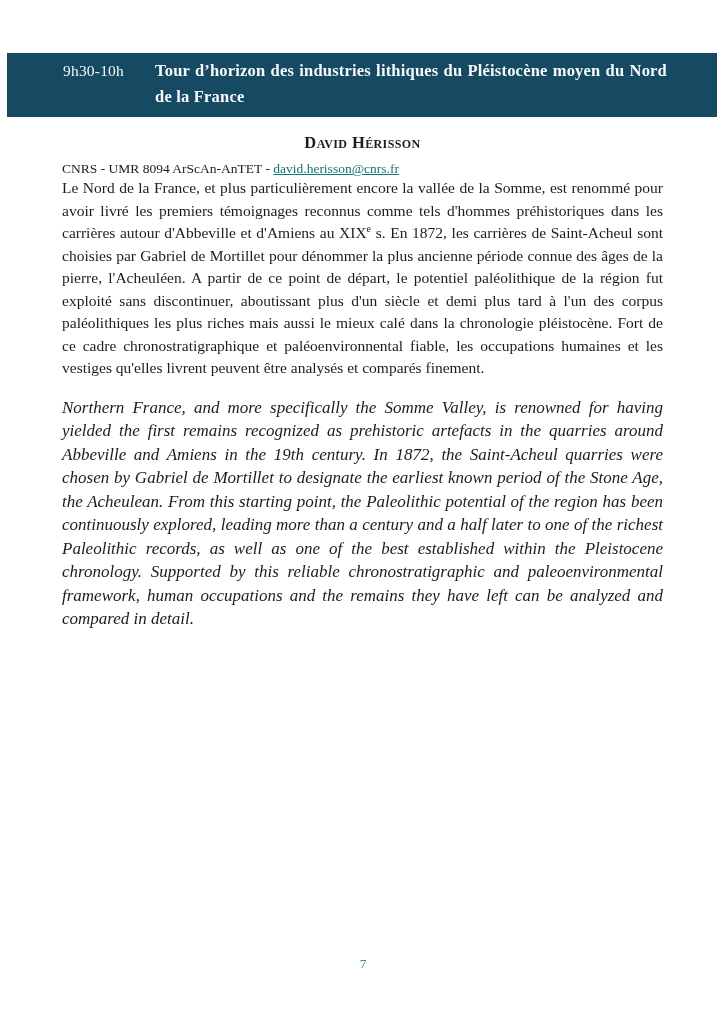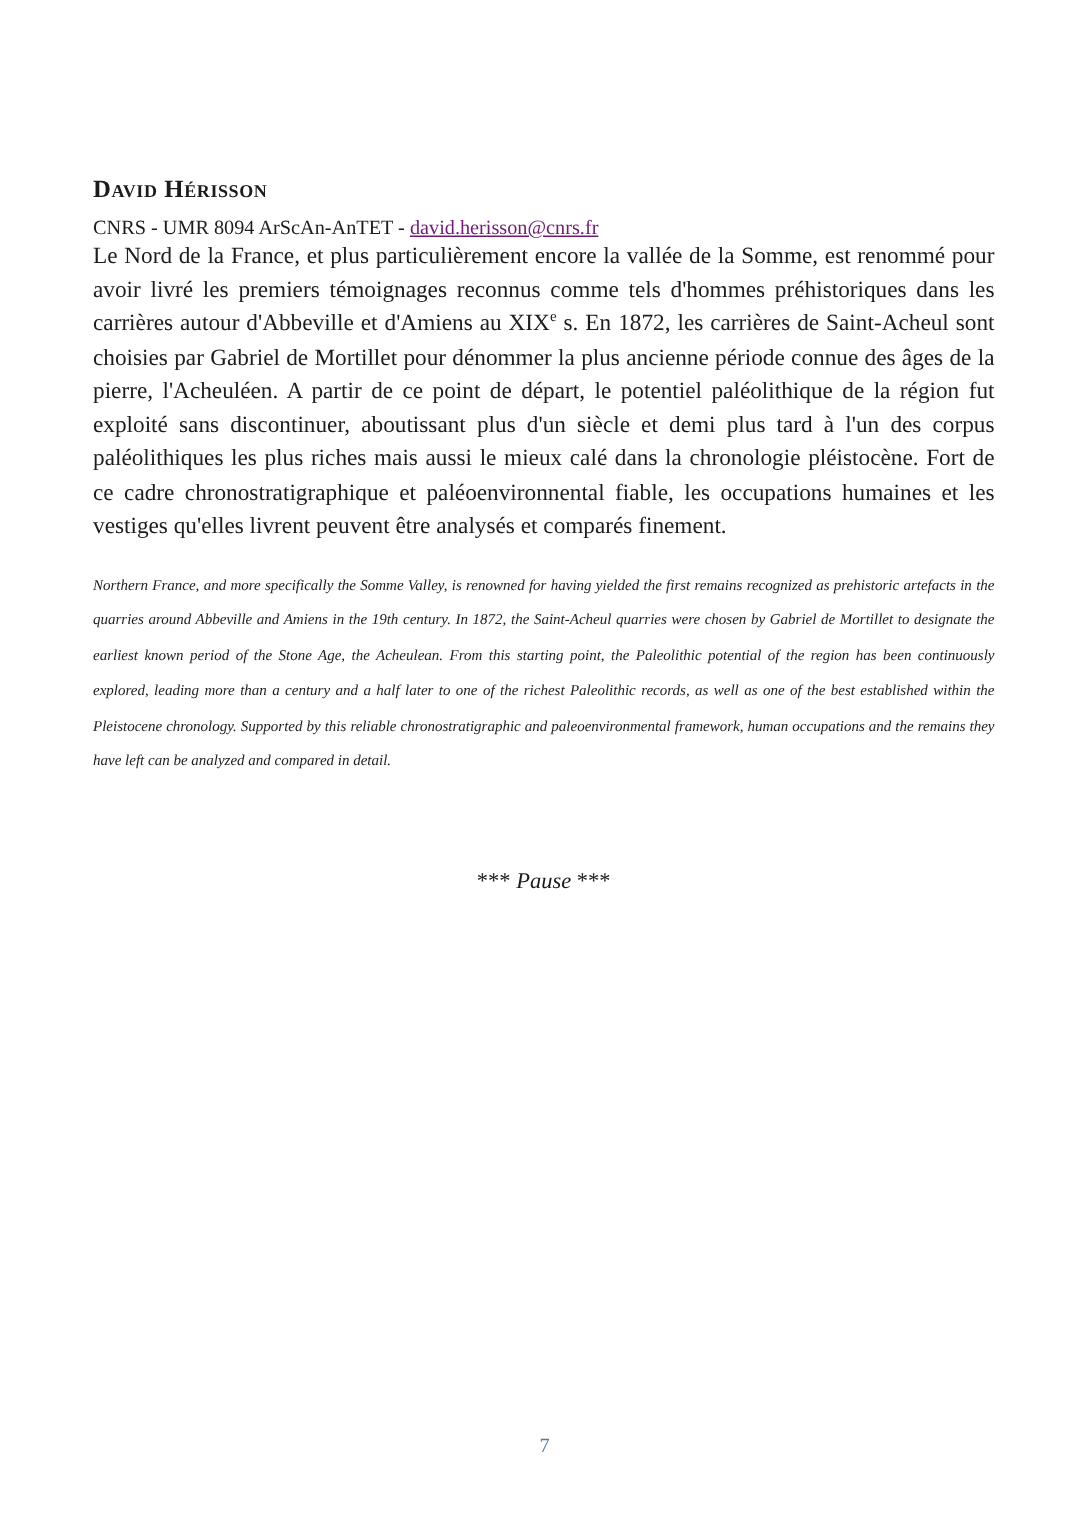--- a/index.html
+++ b/index.html
@@ -45,48 +45,50 @@
     letter-spacing: 0.2px;
   }
   
   .content {
     position: absolute;
     left: 62px;
     top: 116px;
     width: 601px;
   }
   .speaker-name {
+    margin-top: 17px;
     font-variant: small-caps;
     font-weight: bold;
     font-size: 16.5px;
     letter-spacing: 0.4px;
+    text-align: center;
   }
   .affiliation {
     margin-top: 8px;
     font-size: 13.5px;
   }
   .affiliation a {
-    color: #701a75;
+    color: #0f766e;
     text-decoration: underline;
     cursor: pointer;
   }
   .abstract-fr {
     margin-top: 0;
     font-size: 15.5px;
     line-height: 22.5px;
     text-align: justify;
   }
   .abstract-fr sup {
     font-size: 10px;
     line-height: 0;
     vertical-align: super;
   }
   .abstract-en {
     margin-top: 16px;
-    font-size: 10px;
+    font-size: 17px;
     line-height: 23.5px;
     font-style: italic;
     text-align: justify;
   }
   .pause-line {
     margin-top: 60px;
     text-align: center;
     font-size: 15px;
   }
   .pause-line .pause-word {
@@ -100,30 +102,33 @@
     text-align: center;
     font-size: 13.5px;
     color: #4e81a0;
   }
 </style>
 </head>
 <body>
 
 <div class="page">
 
+  <div class="band">
+    <div class="band-time">9h30-10h</div>
+    <div class="band-title">Tour d’horizon des industries lithiques du Pléistocène moyen du Nord de la France</div>
+  </div>
 
   <div class="content">
 
     <div class="speaker-name">David Hérisson</div>
 
     <div class="affiliation"><span>CNRS - UMR 8094 ArScAn-AnTET - </span><a>david.herisson@cnrs.fr</a></div>
 
     <p class="abstract-fr"><span>Le Nord de la France, et plus particulièrement encore la vallée de la Somme, est renommé pour avoir livré les premiers témoignages reconnus comme tels d'hommes préhistoriques dans les carrières autour d'Abbeville et d'Amiens au XIX</span><sup>e</sup><span> s. En 1872, les carrières de Saint-Acheul sont choisies par Gabriel de Mortillet pour dénommer la plus ancienne période connue des âges de la pierre, l'Acheuléen. A partir de ce point de départ, le potentiel paléolithique de la région fut exploité sans discontinuer, aboutissant plus d'un siècle et demi plus tard à l'un des corpus paléolithiques les plus riches mais aussi le mieux calé dans la chronologie pléistocène. Fort de ce cadre chronostratigraphique et paléoenvironnental fiable, les occupations humaines et les vestiges qu'elles livrent peuvent être analysés et comparés finement.</span></p>
 
     <p class="abstract-en">Northern France, and more specifically the Somme Valley, is renowned for having yielded the first remains recognized as prehistoric artefacts in the quarries around Abbeville and Amiens in the 19th century. In 1872, the Saint-Acheul quarries were chosen by Gabriel de Mortillet to designate the earliest known period of the Stone Age, the Acheulean. From this starting point, the Paleolithic potential of the region has been continuously explored, leading more than a century and a half later to one of the richest Paleolithic records, as well as one of the best established within the Pleistocene chronology. Supported by this reliable chronostratigraphic and paleoenvironmental framework, human occupations and the remains they have left can be analyzed and compared in detail.</p>
 
-    <div class="pause-line"><span>***</span> <span class="pause-word">Pause</span> <span>***</span></div>
 
   </div>
 
   <div class="page-number">7</div>
 
 </div>
 
 </body></html>

